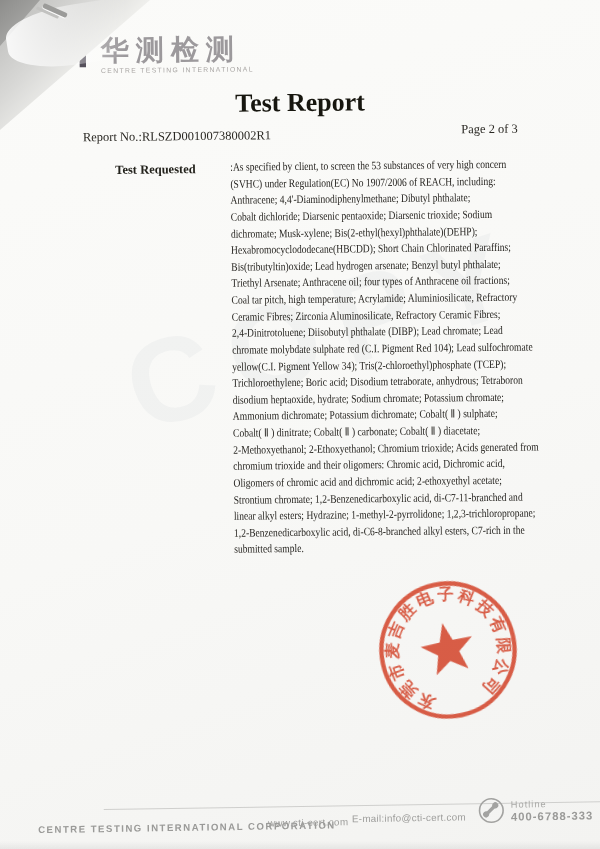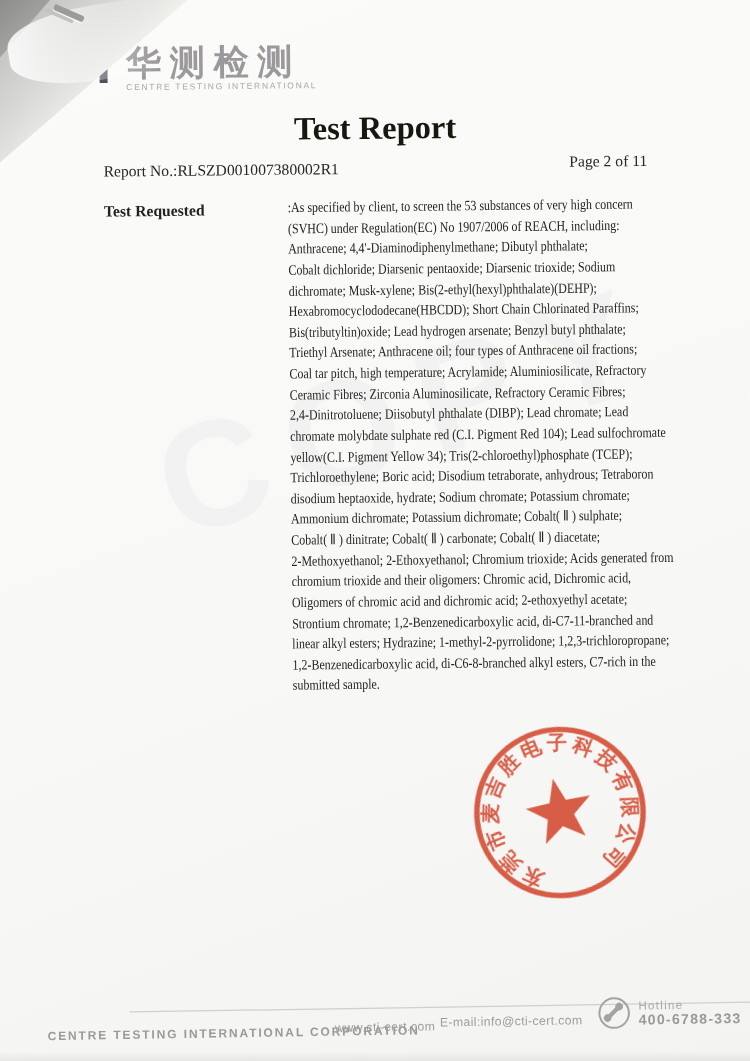--- a/index.html
+++ b/index.html
@@ -35,21 +35,21 @@
       font-family:"DejaVu Sans","Liberation Sans",sans-serif;}
   .logo-tag{font-family:"Liberation Sans",sans-serif;font-size:6.8px;letter-spacing:1.35px;
       color:#a9a6a4;margin-top:1px;}
   .doc-title{position:absolute;left:85px;right:80px;top:88px;text-align:center;
       font-size:26px;font-weight:bold;color:#17160f;font-family:"Liberation Serif",serif;}
   .meta-row{position:absolute;left:85px;right:80px;top:128px;display:flex;
       justify-content:space-between;font-size:12.5px;color:#2a2823;}
   .meta-page{transform:translateY(-4px);}
   
   .section-row{position:absolute;left:85px;top:158px;}
-  .section-label{font-size:12.5px;font-weight:bold;color:#23221c;}
+  .section-label{font-size:12.5px;font-weight:bold;color:#23221c;margin-left:32px;}
   .body-text{position:absolute;left:232px;top:158px;width:330px;
       font-size:11.4px;line-height:16.62px;color:#262420;white-space:pre;
       transform:scaleX(0.84);transform-origin:left top;}
   
   .stamp{position:absolute;left:372px;top:574px;width:152px;height:152px;
       transform:rotate(-12deg);opacity:.88;mix-blend-mode:multiply;filter:blur(.2px);}
   .stamp .ring{fill:none;stroke:var(--seal-red,#dc4a30);stroke-width:4.6px;}
   .stamp .star{fill:var(--seal-red,#dc4a30);}
   .stamp .seal-text{fill:var(--seal-red,#dc4a30);font-size:17px;letter-spacing:3.4px;
       font-family:"DejaVu Sans","Liberation Sans",sans-serif;font-weight:bold;}
@@ -86,21 +86,21 @@
       <div class="logo-cn-wrap">
         <div class="logo-cn">华测检测</div>
         <div class="logo-tag">CENTRE TESTING INTERNATIONAL</div>
       </div>
     </div>
 
     <div class="doc-title">Test Report</div>
 
     <div class="meta-row">
       <span class="meta-report">Report No.:RLSZD001007380002R1</span>
-      <span class="meta-page">Page 2 of 11</span>
+      <span class="meta-page">Page 2 of 3</span>
     </div>
 
     <div class="section-row">
       <span class="section-label">Test Requested</span>
     </div>
 
     <div class="body-text">:As specified by client, to screen the 53 substances of very high concern
 (SVHC) under Regulation(EC) No 1907/2006 of REACH, including:
 Anthracene; 4,4'-Diaminodiphenylmethane; Dibutyl phthalate;
 Cobalt dichloride; Diarsenic pentaoxide; Diarsenic trioxide; Sodium

